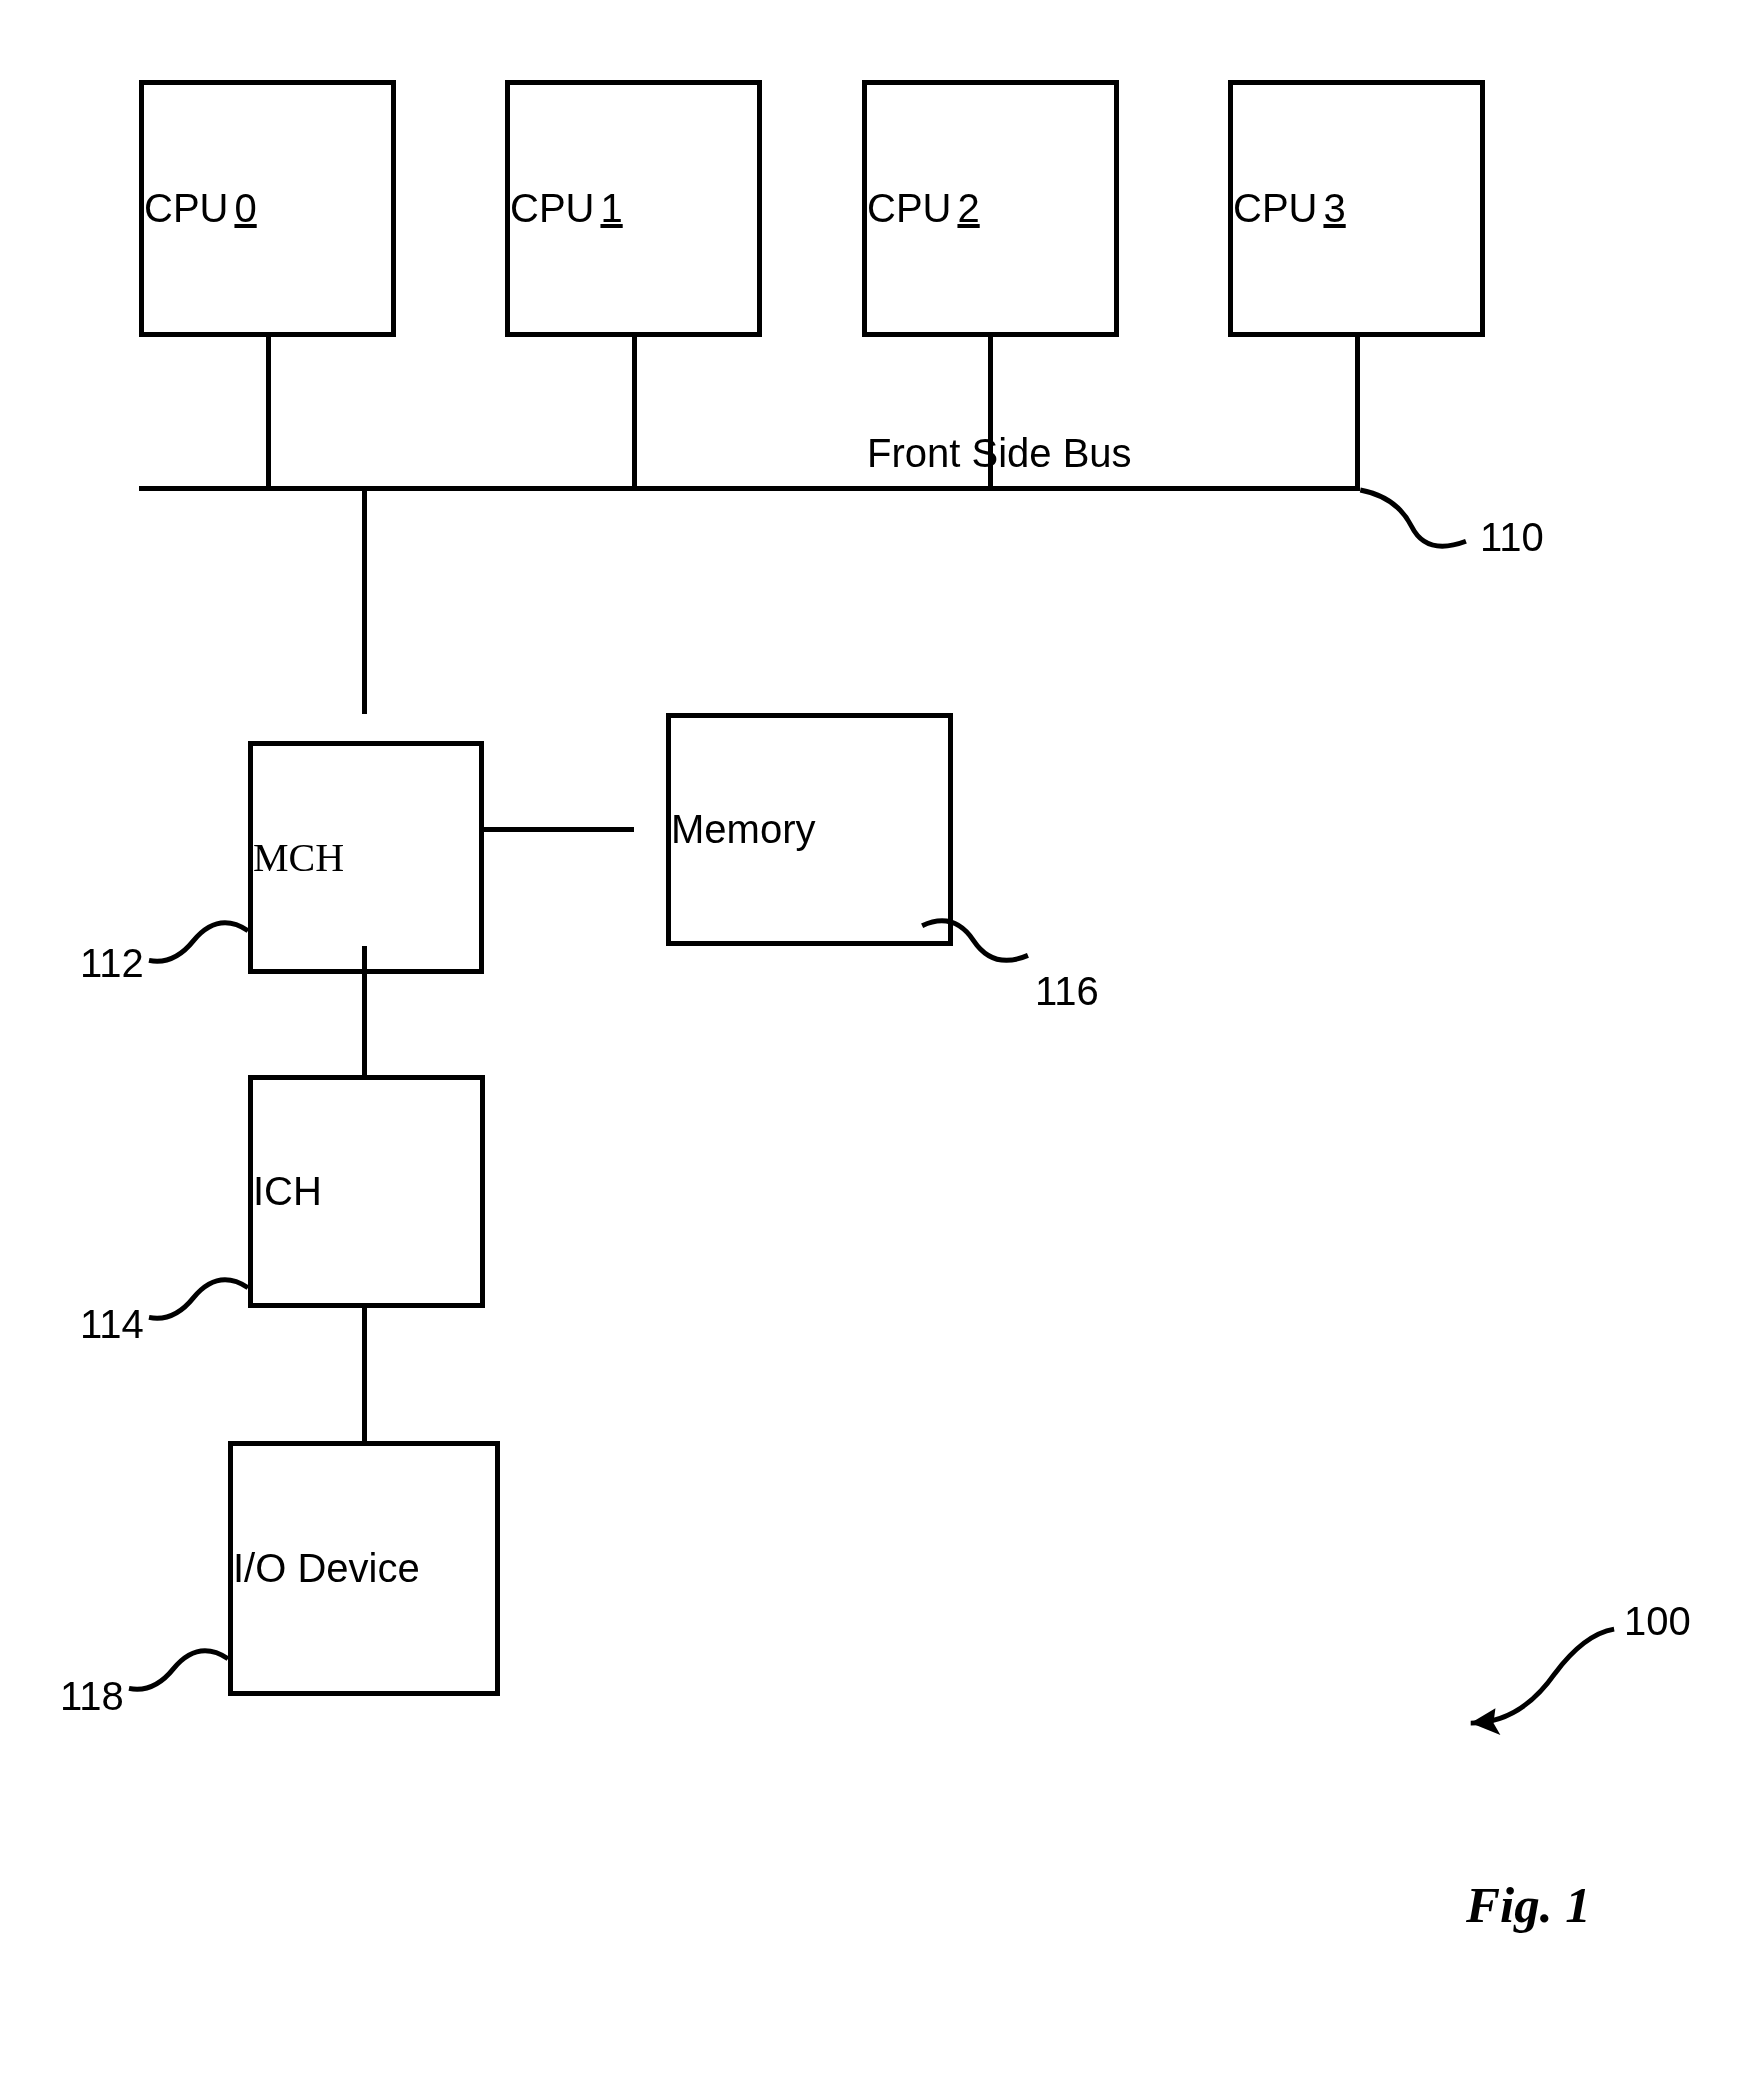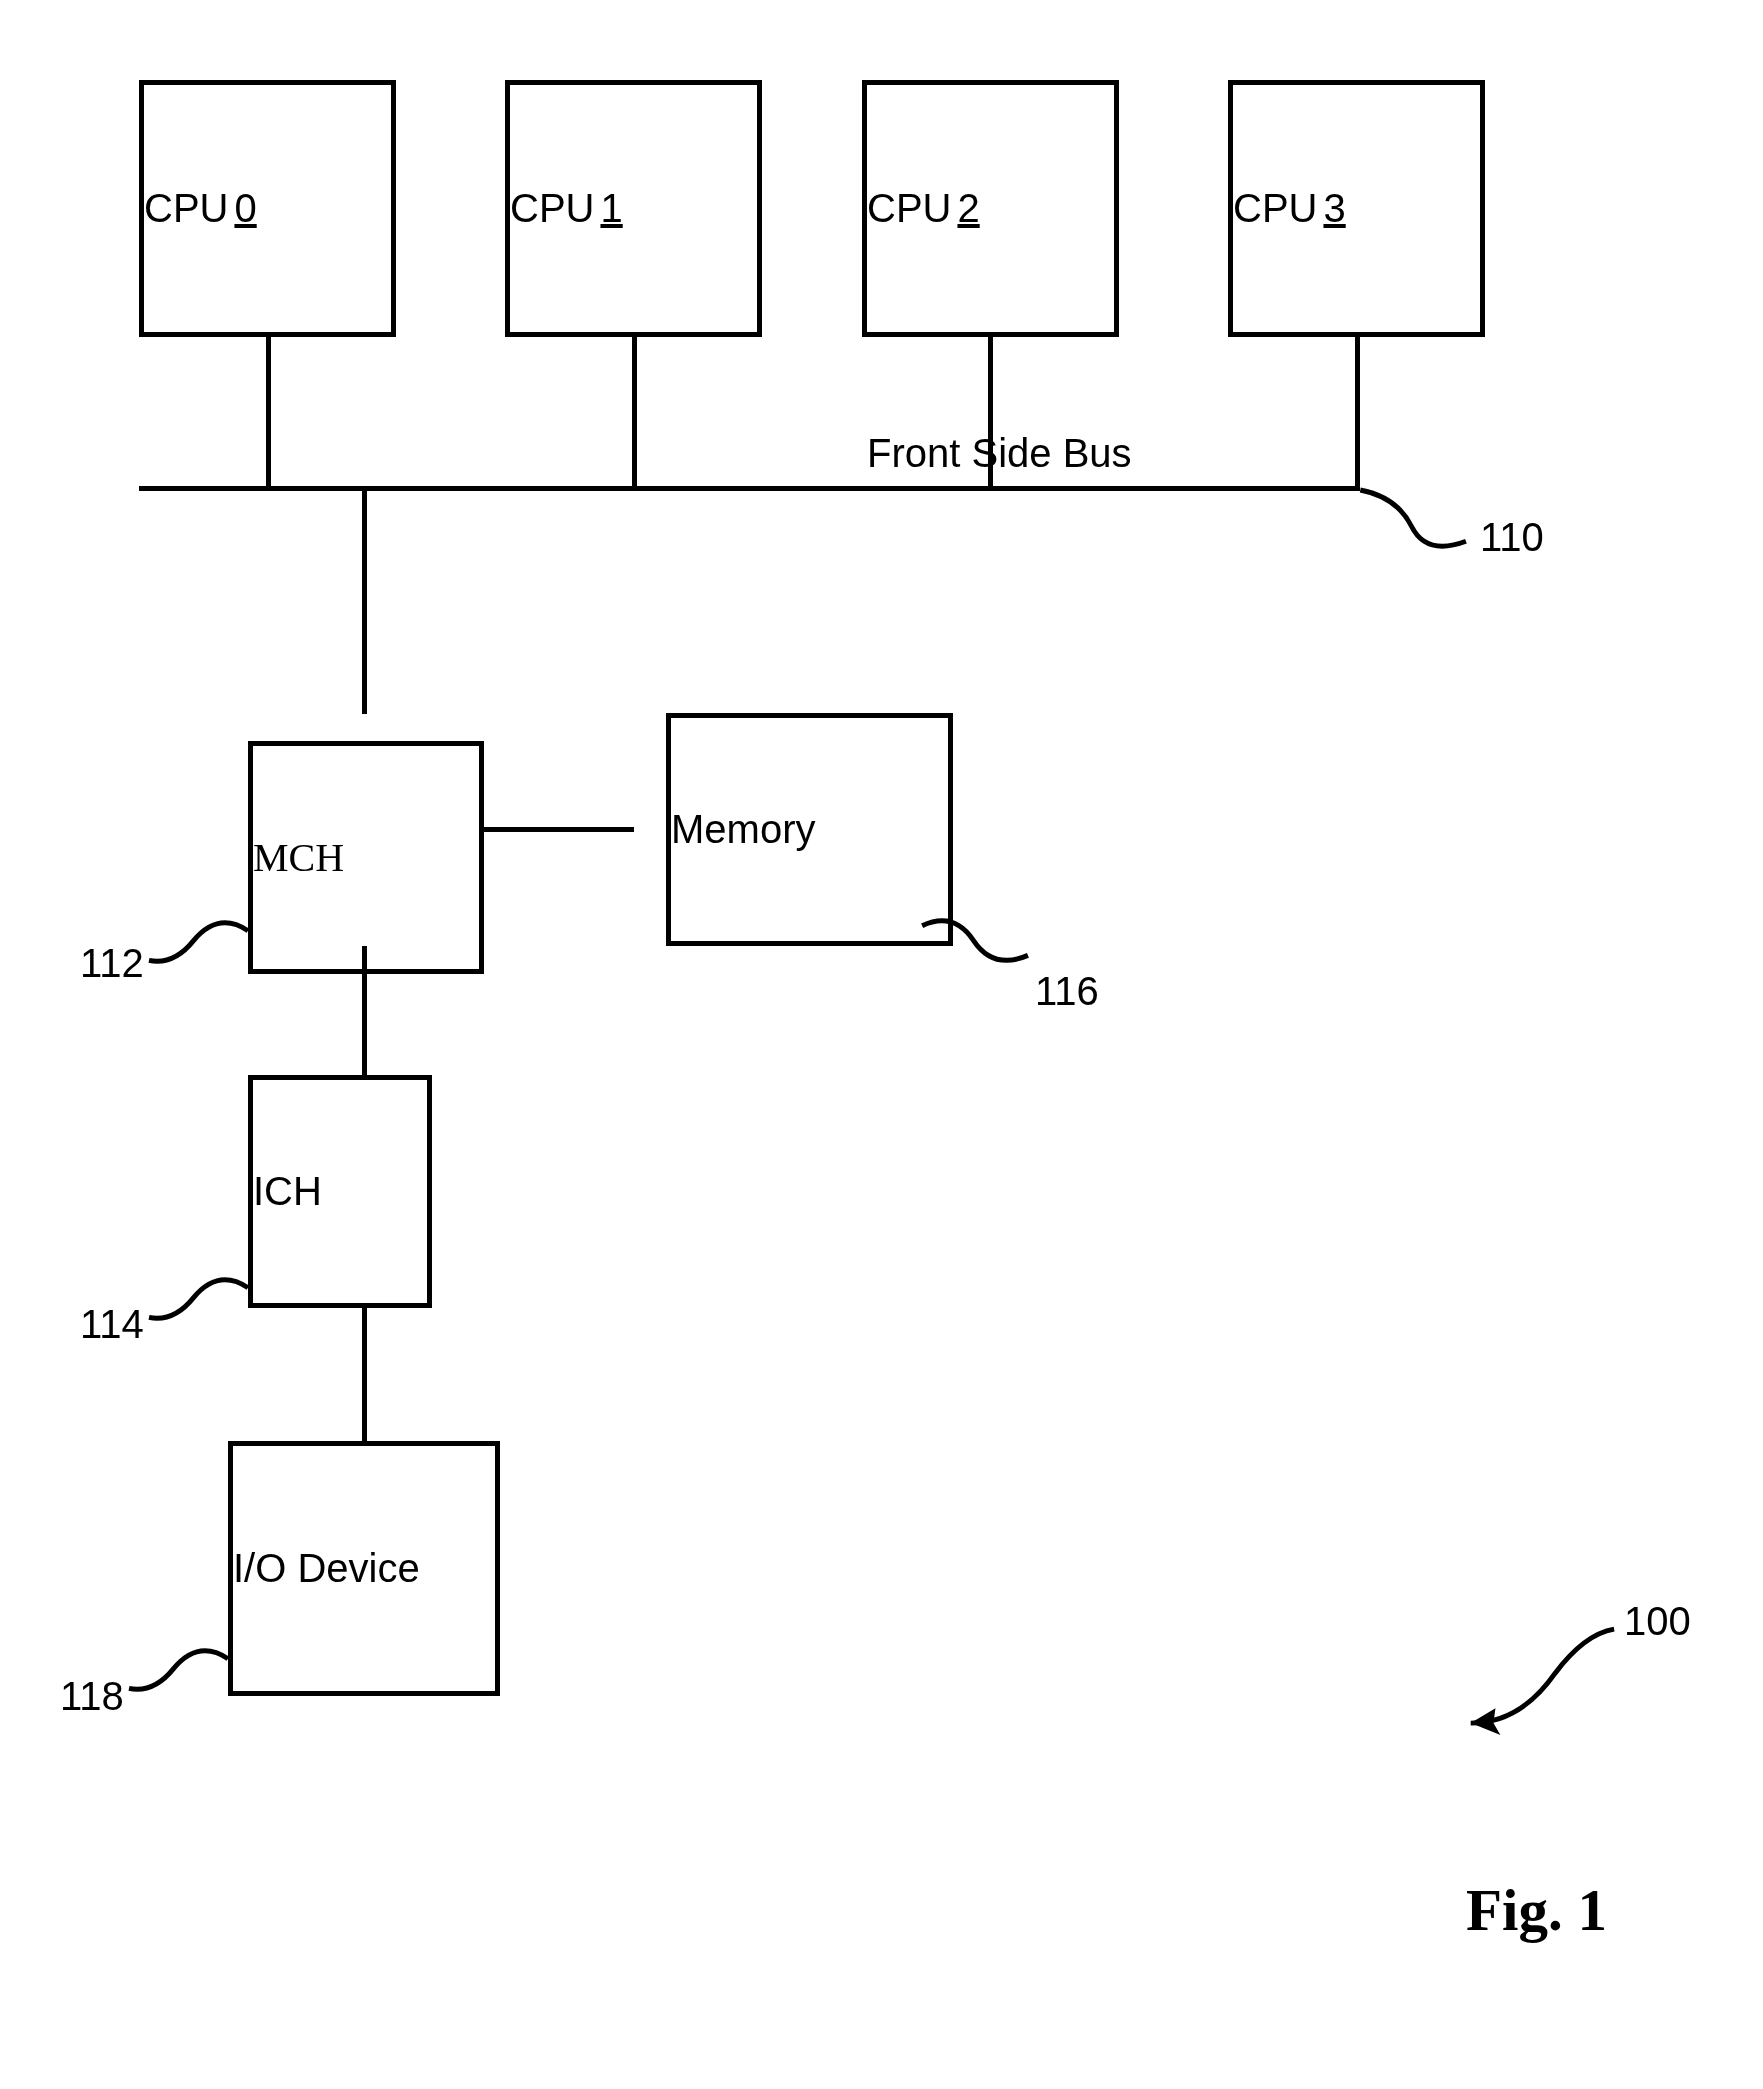--- a/index.html
+++ b/index.html
@@ -33,21 +33,22 @@
   .line {
     position: absolute;
     background: black;
   }
   .label {
     position: absolute;
     font-size: 40px;
   }
   .fig-label {
     position: absolute;
-    font-size: 59px;
+    font-size: 51px;
+    font-style: italic;
     font-weight: bold;
     font-family: 'Times New Roman', serif;
   }
   .leader {
     position: absolute;
   }
 </style>
 </head>
 <body>
 
@@ -112,21 +113,21 @@
     <span>Memory</span>
   </div>
 
   <svg class="leader" style="left:879px; top:861px; width:119px; height:89px;" viewBox="0 0 120 90" width="119" height="89">
     <path d="M 3 25 Q 35 10, 55 40 Q 75 70, 110 55" stroke="black" stroke-width="5" fill="none"></path>
   </svg>
   <div class="label" style="left:995px; top:929px;">116</div>
 
   <div class="line" style="left:322px; top:906px; width:5px; height:129px;"></div>
 
-  <div class="box" style="left:208px; top:1035px; width:184px; height:233px;">
+  <div class="box" style="left:208px; top:1035px; width:237px; height:233px;">
     <span>ICH</span>
   </div>
 
   <svg class="leader" style="left:99px; top:1218px; width:119px; height:99px;" viewBox="0 0 120 100" width="119" height="99">
     <path d="M 110 30 Q 80 10, 55 40 Q 35 65, 10 60" stroke="black" stroke-width="5" fill="none"></path>
   </svg>
   <div class="label" style="left:40px; top:1262px;">114</div>
 
   <div class="line" style="left:322px; top:1267px; width:5px; height:134px;"></div>
 

